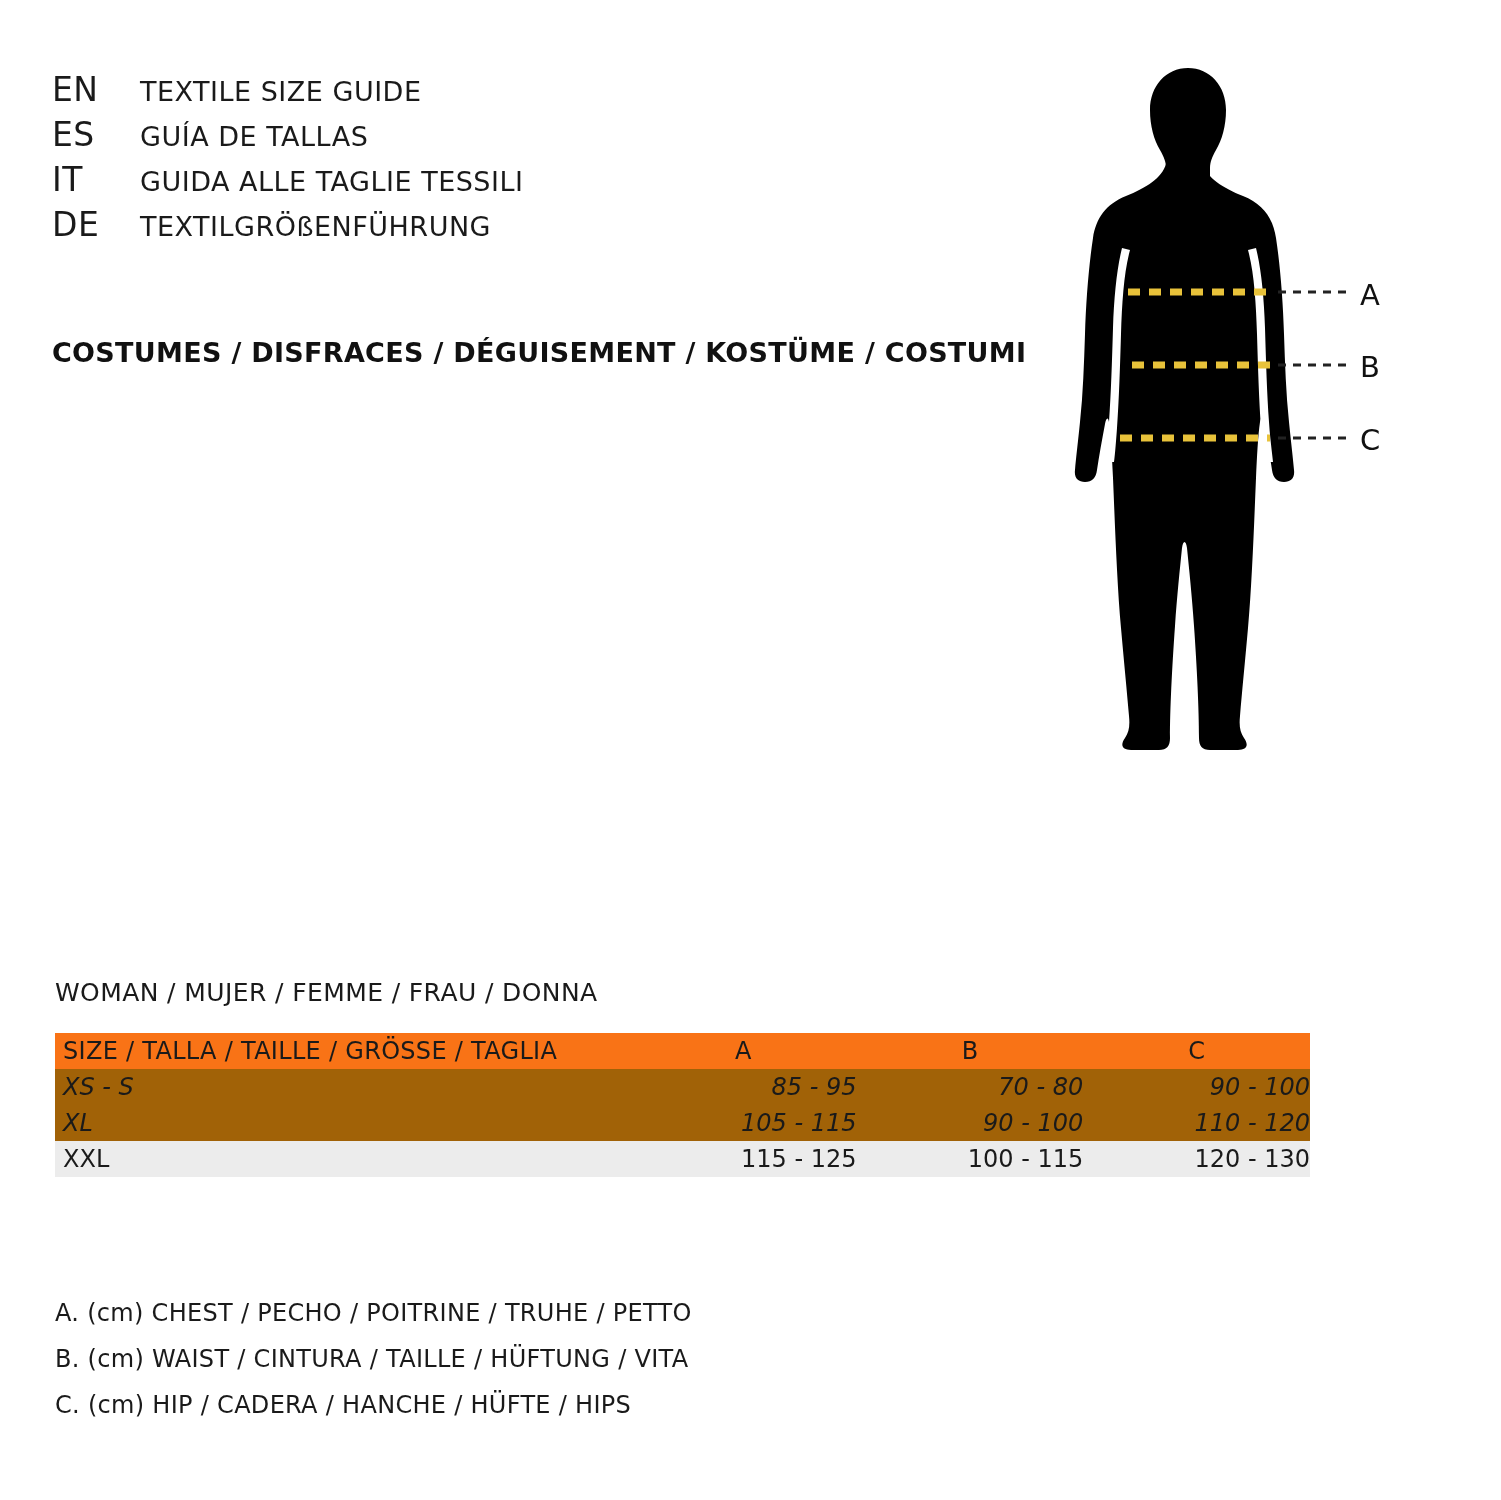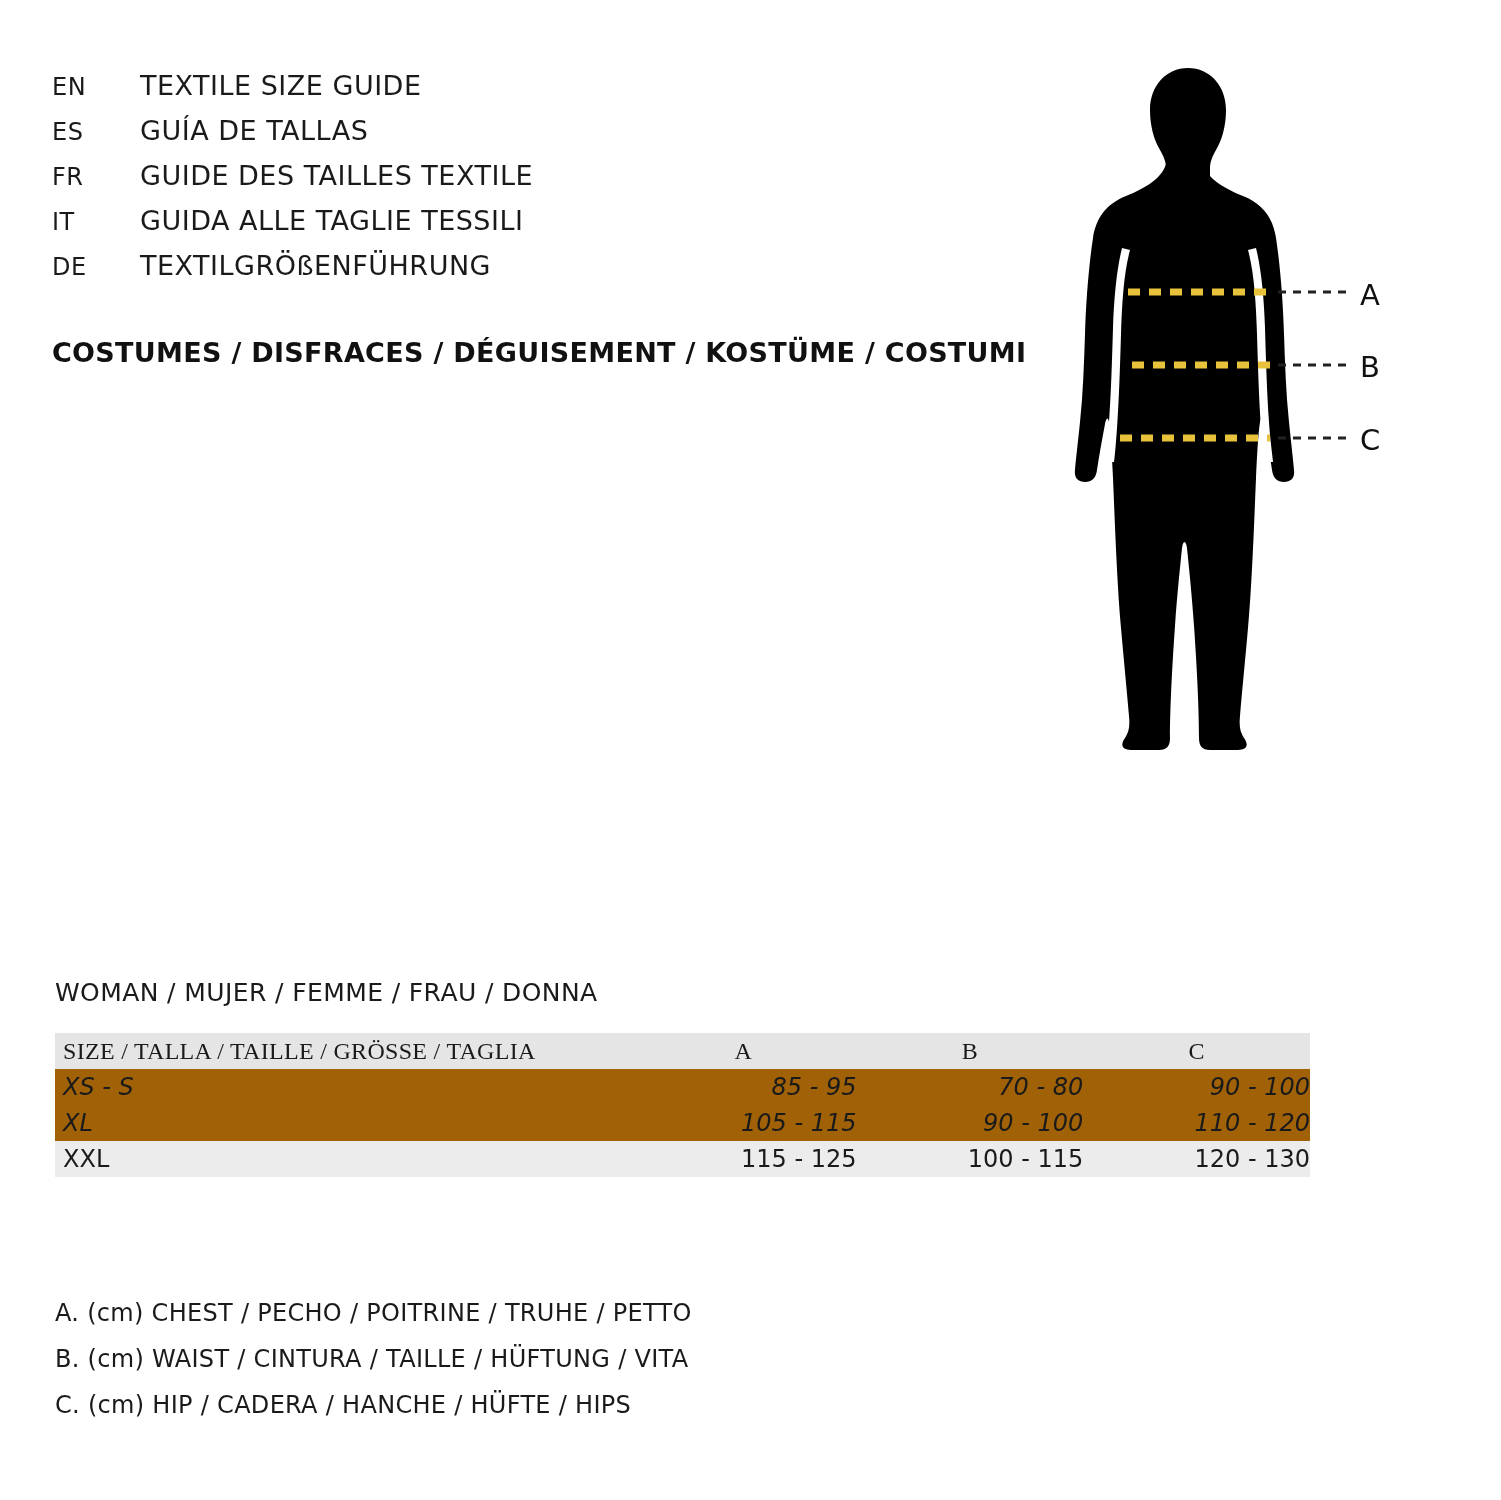--- a/index.html
+++ b/index.html
@@ -23,21 +23,21 @@
     top: 70px;
     width: 1000px;
   }
   .lang-row {
     display: flex;
     align-items: baseline;
     height: 45px;
   }
   .lang-code {
     width: 78px;
-    font-size: 24px;
+    font-size: 33px;
     letter-spacing: 0.5px;
     color: #1a1a1a;
   }
   .lang-text {
     font-size: 27px;
     letter-spacing: 0.5px;
     color: #1a1a1a;
     margin-left: 10px;
   }
   #costumes-line {
@@ -92,22 +92,21 @@
     font-size: 24px;
     color: #1a1a1a;
   }
   #size-table th, #size-table td {
     padding: 0;
     height: 36px;
     font-weight: normal;
     text-align: left;
   }
   #size-table thead tr {
-    background: #e5e5e5;
-    font-family: Liberation Serif, serif;
+    background: #f97316;
   }
   #size-table thead th.col-size {
     padding-left: 8px;
     letter-spacing: 0.3px;
   }
   #size-table thead th.col-m {
     text-align: center;
   }
   #size-table tbody tr.odd { background: #a16207; font-style: italic; }
   #size-table tbody tr.even { background: #ececec; }
@@ -138,24 +137,20 @@
 <body>
 
 <div id="lang-block">
   <div class="lang-row">
     <span class="lang-code">EN</span>
     <span class="lang-text">TEXTILE SIZE GUIDE</span>
   </div>
   <div class="lang-row">
     <span class="lang-code">ES</span>
     <span class="lang-text">GUÍA DE TALLAS</span>
-  </div>
-  <div class="lang-row">
-    <span class="lang-code">FR</span>
-    <span class="lang-text">GUIDE DES TAILLES TEXTILE</span>
   </div>
   <div class="lang-row">
     <span class="lang-code">IT</span>
     <span class="lang-text">GUIDA ALLE TAGLIE TESSILI</span>
   </div>
   <div class="lang-row">
     <span class="lang-code">DE</span>
     <span class="lang-text">TEXTILGRÖßENFÜHRUNG</span>
   </div>
 </div>

